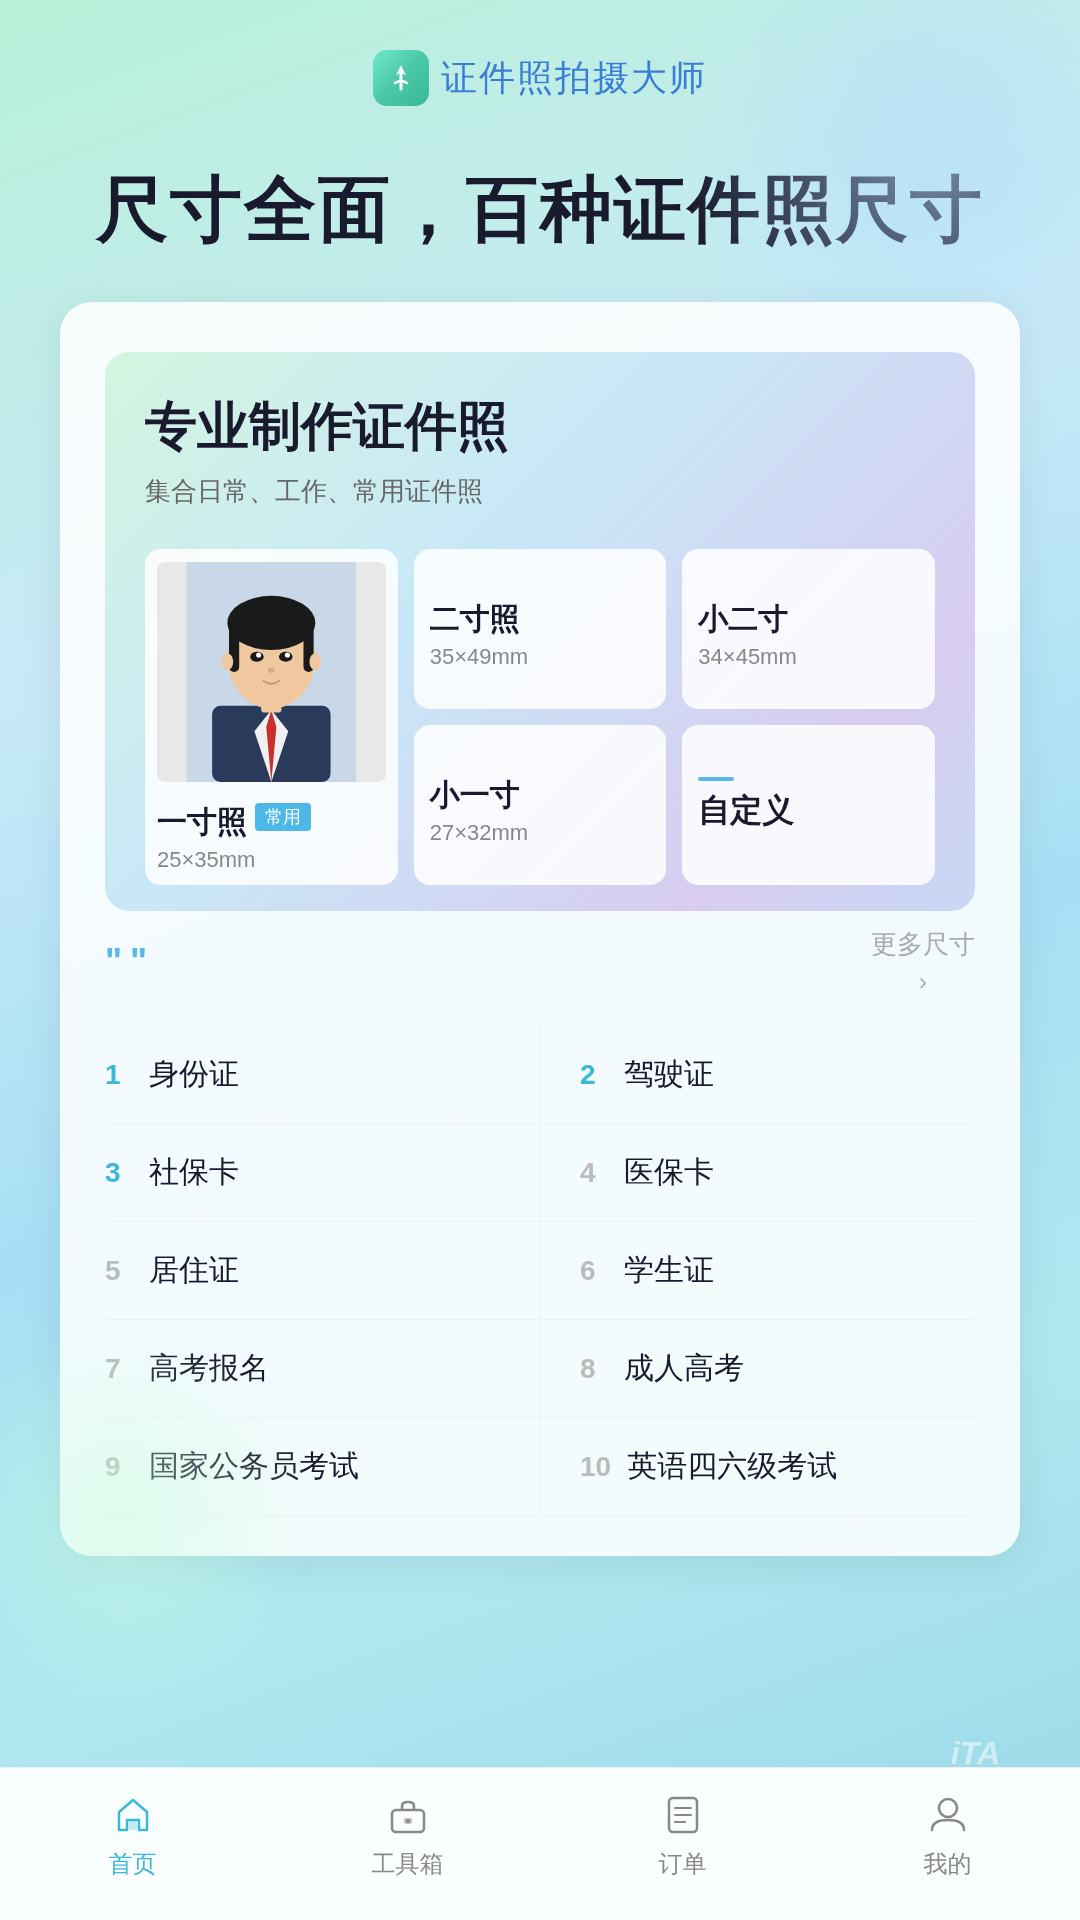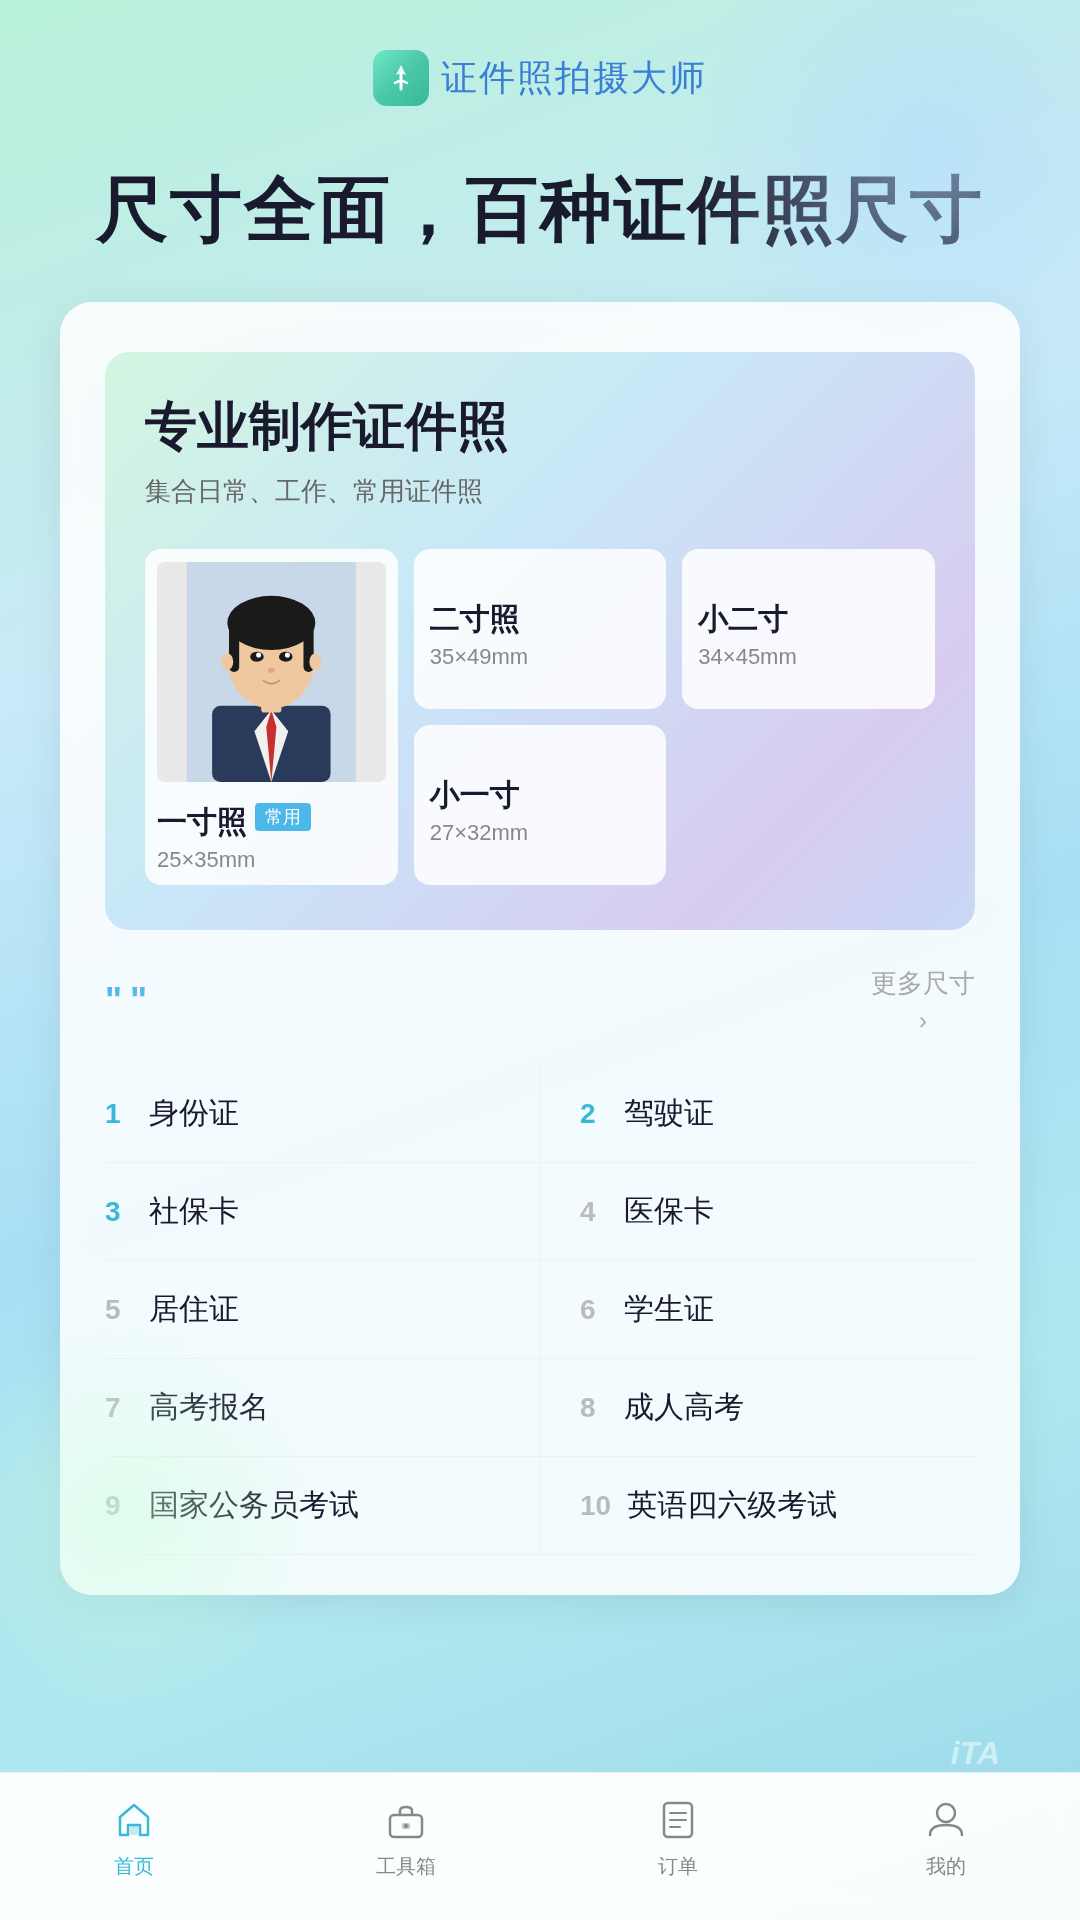--- a/index.html
+++ b/index.html
@@ -76,22 +76,22 @@
       border-radius: 32px;
       padding: 50px 45px 40px;
       backdrop-filter: blur(10px);
       box-shadow: 0 8px 40px rgba(0,0,0,0.08);
     }
 
     
     .inner-card {
       background: linear-gradient(135deg, #d4f5e0 0%, #c8e8f8 40%, #d8ccf0 80%, #c8d8f5 100%);
       border-radius: 24px;
-      padding: 40px 40px 45px;
-      margin-bottom: 36px;
+      padding: 40px 40px 26px;
+      margin-bottom: 16px;
     }
     .card-title {
       font-size: 52px;
       font-weight: 900;
       color: #1a1a2e;
       margin-bottom: 12px;
     }
     .card-subtitle {
       font-size: 26px;
       color: #666;
@@ -272,21 +272,21 @@
       cursor: pointer;
     }
     .nav-icon {
       width: 52px;
       height: 52px;
       display: flex;
       align-items: center;
       justify-content: center;
     }
     .nav-label {
-      font-size: 20px;
+      font-size: 24px;
       color: #888;
     }
     .nav-label.active {
       color: #3ab8d8;
     }
     .nav-icon svg {
       width: 44px;
       height: 44px;
     }
 
@@ -376,20 +376,24 @@
       <div class="size-cell">
         <div class="size-cell-label">小二寸</div>
         <div class="size-cell-sub">34×45mm</div>
       </div>
 
       <div class="size-cell">
         <div class="size-cell-label">小一寸</div>
         <div class="size-cell-sub">27×32mm</div>
       </div>
 
+      <div class="size-cell">
+        <div class="custom-dash"></div>
+        <div class="custom-label">自定义</div>
+      </div>
 
     </div>
   </div>
 
   <div class="section-header">
     <div class="section-title-wrap">
       <span class="quote-left">"</span>
       <span class="quote-right">"</span>
     </div>
     <div class="more-link">

